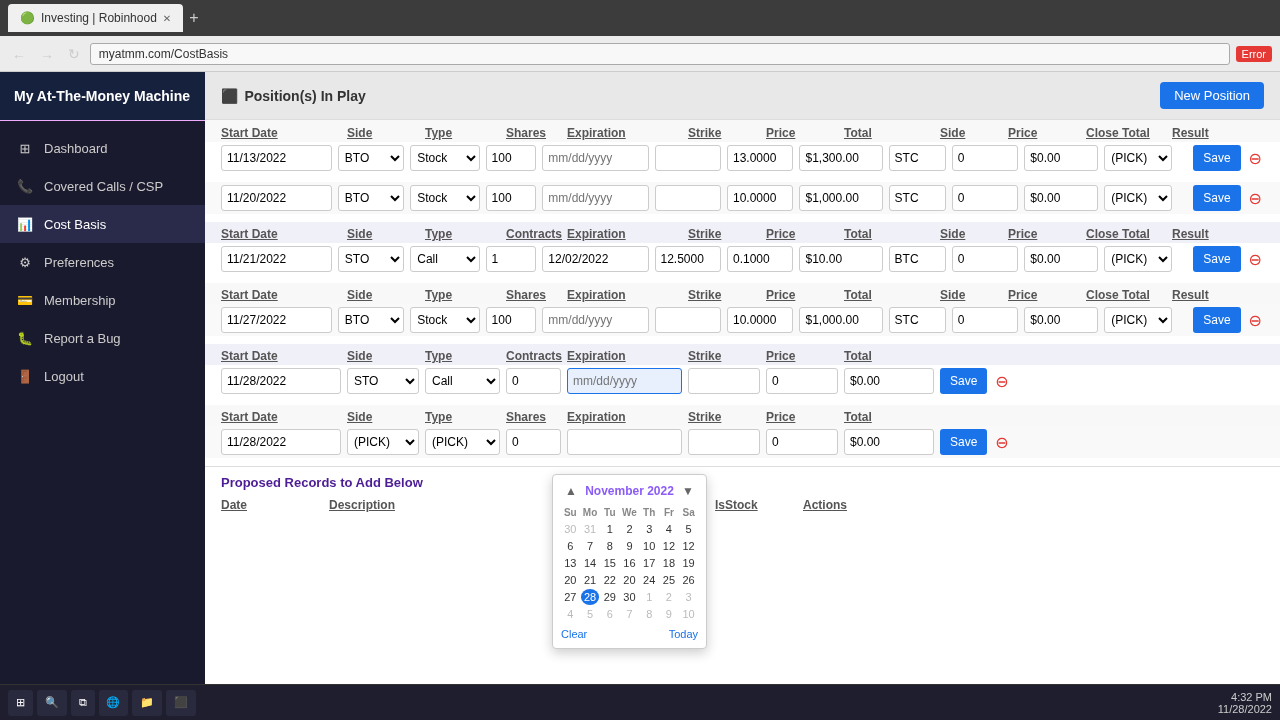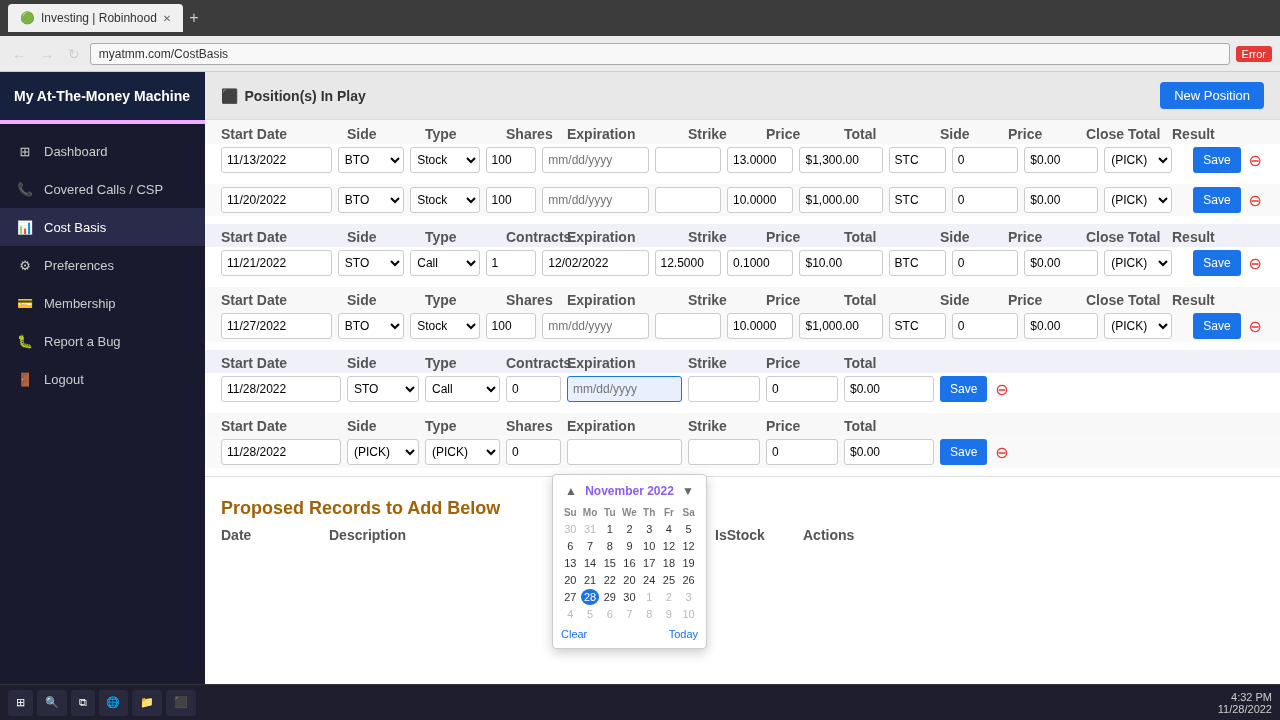--- a/index.html
+++ b/index.html
@@ -11,34 +11,34 @@
     .browser-tab .close-btn { color: #666; font-size: 10px; cursor: pointer; }
     .browser-btn { background: none; border: none; color: #ccc; font-size: 14px; cursor: pointer; padding: 2px 4px; }
     .address-bar { background: #f8f8f8; border: 1px solid #aaa; border-radius: 3px; padding: 2px 8px; font-size: 12px; color: #333; flex: 1; height: 22px; display: flex; align-items: center; }
     .browser-toolbar { background: #ececec; height: 36px; display: flex; align-items: center; padding: 0 8px; gap: 6px; border-bottom: 1px solid #ccc; }
 
     
     .app-container { display: flex; flex: 1; overflow: hidden; }
 
     
     .sidebar { width: 205px; background: #1a1a2e; color: #fff; display: flex; flex-direction: column; padding-top: 0; flex-shrink: 0; }
-    .sidebar-header { background: #16213e; padding: 16px 14px; font-size: 14px; font-weight: bold; color: #fff; border-bottom: 4px solid #f0abfc; }
+    .sidebar-header { background: #16213e; padding: 16px 14px; font-size: 14px; font-weight: bold; color: #fff; border-bottom: 1px solid #f0abfc; }
     .sidebar-nav { display: flex; flex-direction: column; padding: 8px 0; }
     .nav-item { display: flex; align-items: center; gap: 10px; padding: 10px 16px; color: #ccc; cursor: pointer; font-size: 13px; }
     .nav-item.active { background: #2a2a4a; color: #fff; }
     .nav-icon { width: 18px; height: 18px; display: flex; align-items: center; justify-content: center; flex-shrink: 0; }
 
     
     .main-content { flex: 1; background: #fff; overflow-y: auto; padding: 0; }
     .section-header { background: #e8e8e8; padding: 10px 16px; display: flex; align-items: center; justify-content: space-between; border-bottom: 1px solid #ddd; }
     .section-title { font-size: 14px; font-weight: bold; color: #333; display: flex; align-items: center; gap: 6px; }
     .section-icon { color: #5b8dd9; font-size: 14px; }
     .new-position-btn { background: #1a73e8; color: #fff; border: none; padding: 6px 14px; border-radius: 4px; font-size: 13px; cursor: pointer; }
     .position-row { display: flex; align-items: center; gap: 6px; margin-bottom: 8px; flex-wrap: nowrap; }
-    .col-label { font-size: 14px; color: #555; font-weight: bold; white-space: nowrap; }
+    .col-label { font-size: 12px; color: #555; font-weight: bold; white-space: nowrap; text-decoration: underline; }
 
     .field-input { border: 1px solid #ccc; border-radius: 3px; padding: 3px 5px; font-size: 12px; width: 100%; height: 26px; }
     .field-select { border: 1px solid #ccc; border-radius: 3px; padding: 2px 2px; font-size: 12px; width: 100%; height: 26px; background: #fff; }
     .field-input.blue-border { border-color: #1a73e8; outline: none; }
 
     .save-btn { background: #1a73e8; color: #fff; border: none; padding: 4px 10px; border-radius: 3px; font-size: 12px; cursor: pointer; height: 26px; white-space: nowrap; }
     .delete-btn { background: none; border: none; color: #e53935; font-size: 16px; cursor: pointer; padding: 0 2px; }
 
     
     .calendar-container { position: absolute; background: #fff; border: 1px solid #ccc; border-radius: 4px; box-shadow: 0 4px 12px rgba(0,0,0,0.2); z-index: 1000; width: 155px; padding: 8px; font-size: 12px; top: 474px; left: 552px; }
@@ -48,21 +48,21 @@
     .cal-grid { display: grid; grid-template-columns: repeat(7, 1fr); gap: 1px; }
     .cal-day-header { text-align: center; font-size: 10px; color: #888; font-weight: bold; padding: 2px 0; }
     .cal-day { text-align: center; padding: 2px 0; cursor: pointer; border-radius: 2px; font-size: 11px; color: #333; }
     .cal-day.today { background: #1a73e8; color: #fff; border-radius: 50%; }
     .cal-day.other-month { color: #bbb; }
     .cal-footer { display: flex; justify-content: space-between; margin-top: 6px; }
     .cal-footer-btn { background: none; border: none; color: #1a73e8; font-size: 11px; cursor: pointer; }
 
     
     .proposed-section { padding: 8px 16px; border-top: 1px solid #ddd; }
-    .proposed-title { font-size: 18px; font-weight: bold; color: #a16207; margin-bottom: 6px; margin-top: 13px; }
+    .proposed-title { font-size: 13px; font-weight: bold; color: #4c1d95; margin-bottom: 6px; }
 
     
     .main-content::-webkit-scrollbar { width: 8px; }
     .main-content::-webkit-scrollbar-track { background: #f0f0f0; }
     .main-content::-webkit-scrollbar-thumb { background: #ccc; border-radius: 4px; }
 
     
     .taskbar { height: 36px; background: #1e1e2e; display: flex; align-items: center; padding: 0 8px; gap: 4px; border-top: 1px solid #333; flex-shrink: 0; }
     .taskbar-btn { background: #2a2a3e; border: none; color: #fff; padding: 3px 8px; border-radius: 3px; font-size: 11px; cursor: pointer; height: 26px; }
     .taskbar-time { color: #ccc; font-size: 11px; margin-left: auto; }

